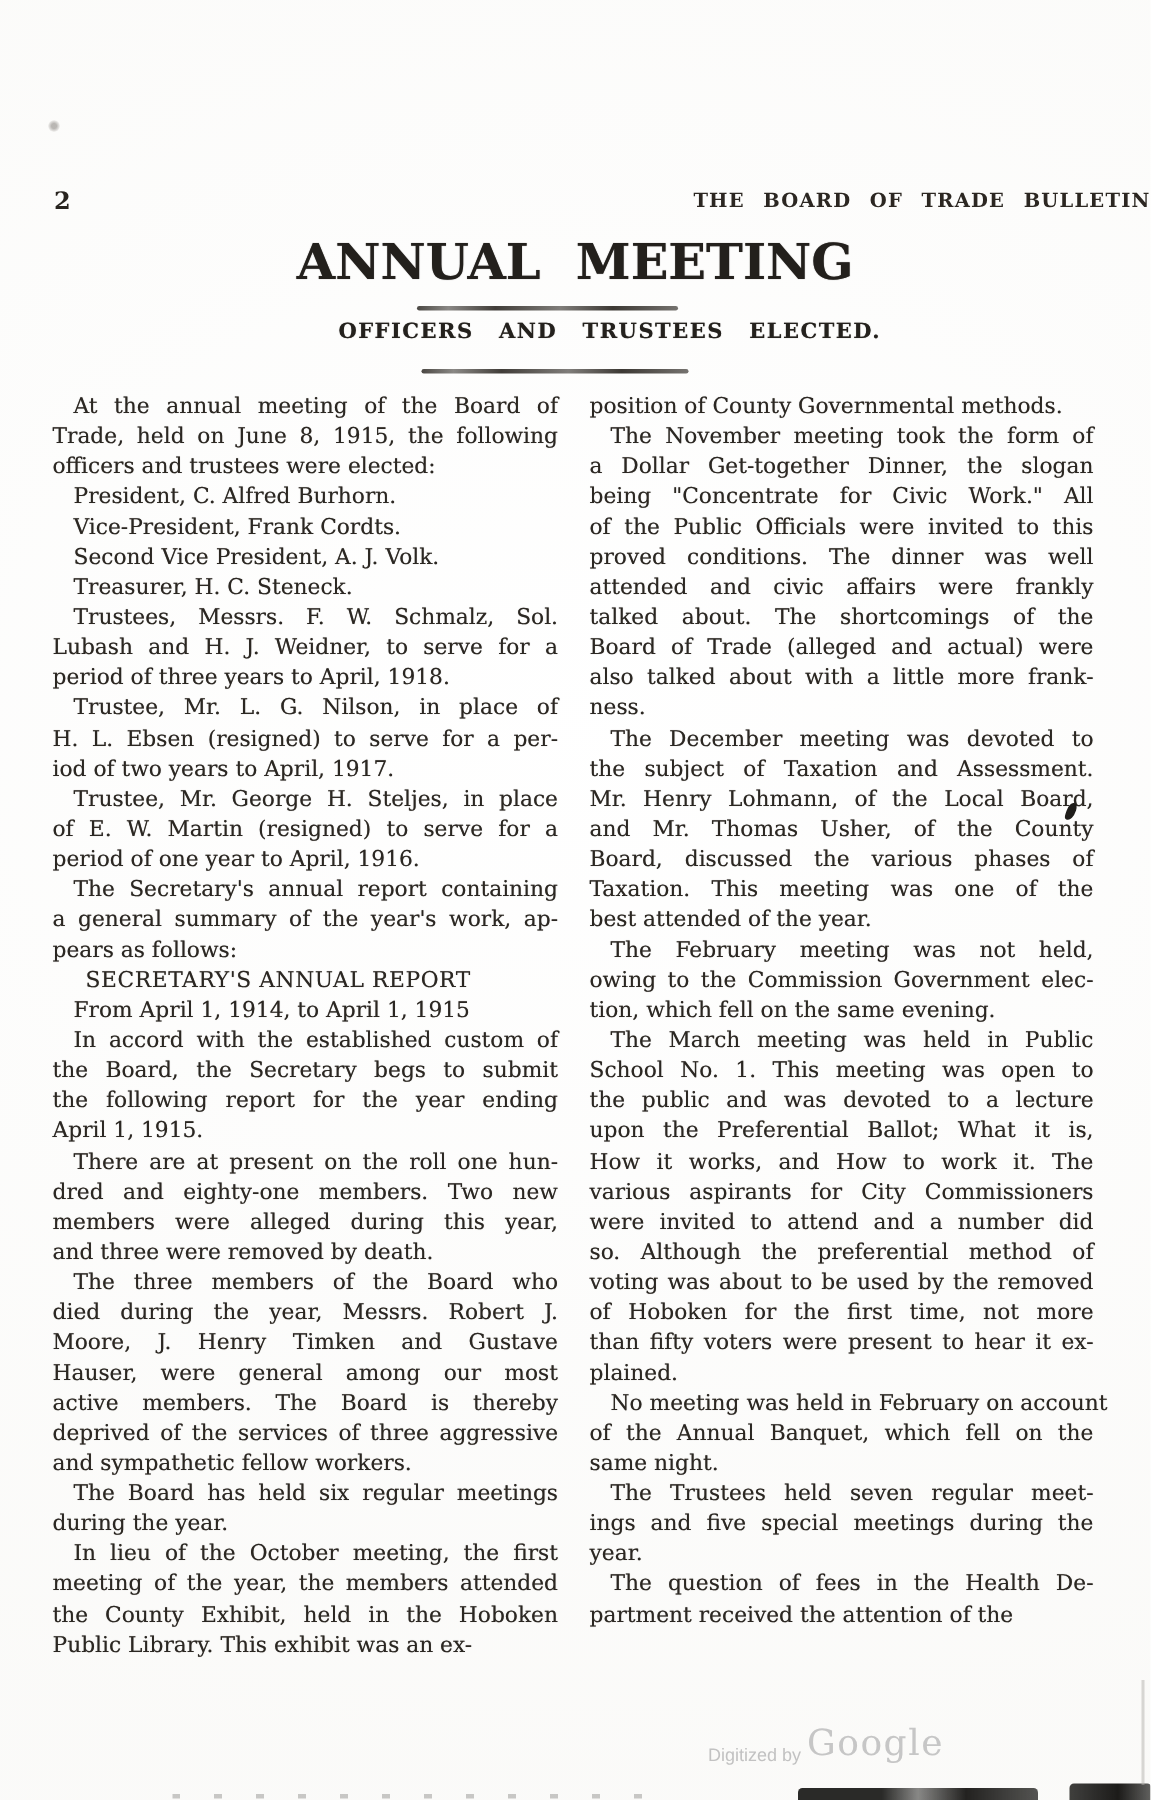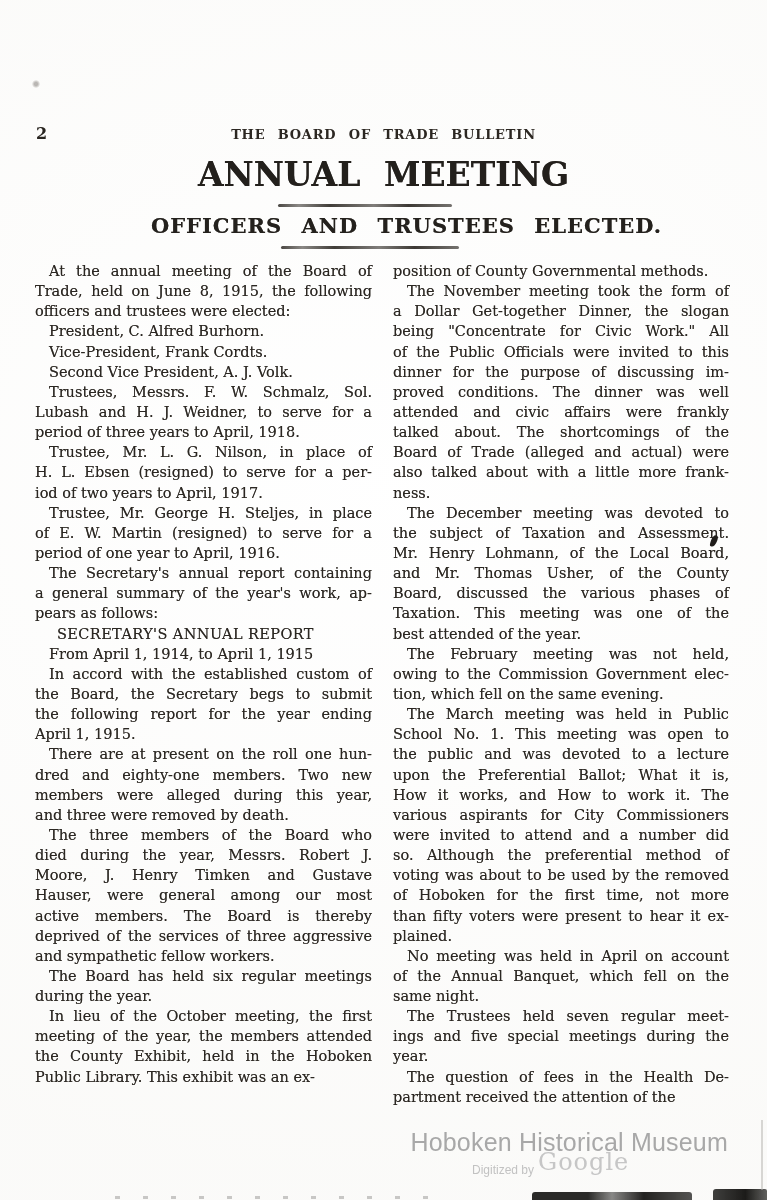--- a/index.html
+++ b/index.html
@@ -17,21 +17,21 @@
       #fdfdfc;
     color: #28241f;
   }
   
   .page-number {
     position: absolute; left: 36px; top: 124px;
     font-size: 16px; font-weight: bold;
   }
   .running-header {
     position: absolute; left: 0; right: 0; top: 127px;
-    text-align: center;
+    text-align: right;
     font-size: 13px; font-weight: bold;
     letter-spacing: 0.8px; word-spacing: 7px;
     color: #2c2722;
   }
   .main-title {
     position: absolute; left: 0; right: 0; top: 155px;
     text-align: center;
     font-size: 33px; font-weight: bold;
     letter-spacing: 0px; word-spacing: 12px;
     color: #23201c;
@@ -42,21 +42,21 @@
     background: linear-gradient(90deg,
       rgba(44,40,35,0.85) 0%, rgba(44,40,35,0.55) 12%, rgba(44,40,35,0.9) 30%,
       rgba(44,40,35,0.6) 55%, rgba(44,40,35,0.92) 75%, rgba(44,40,35,0.65) 100%);
     border-radius: 2px;
   }
   .rule-top    { left: 278px; width: 174px; top: 204px; }
   .rule-bottom { left: 281px; width: 178px; top: 246px; }
   .sub-title {
     position: absolute; left: 0; right: 0; top: 213px;
     text-align: center;
-    font-size: 21px; font-weight: bold;
+    font-size: 14px; font-weight: bold;
     letter-spacing: 1px; word-spacing: 11px;
     color: #24211d;
     text-shadow: 0 0 0.5px rgba(35,32,28,0.65);
     padding-left: 46px;
   }
   
   .column {
     position: absolute; top: 261px;
     font-size: 14.5px;
     color: #2b2722;
@@ -144,20 +144,21 @@
   <div class="sub-title">OFFICERS AND TRUSTEES ELECTED.</div>
   <div class="rule rule-bottom"></div>
 
   <div class="column column-left">
       <div class="line indent">At the annual meeting of the Board of</div>
       <div class="line">Trade, held on June 8, 1915, the following</div>
       <div class="line end">officers and trustees were elected:</div>
       <div class="line indent end">President, C. Alfred Burhorn.</div>
       <div class="line indent end">Vice-President, Frank Cordts.</div>
       <div class="line indent end">Second Vice President, A. J. Volk.</div>
+      <div class="line indent end">Treasurer, H. C. Steneck.</div>
       <div class="line indent">Trustees, Messrs. F. W. Schmalz, Sol.</div>
       <div class="line">Lubash and H. J. Weidner, to serve for a</div>
       <div class="line end">period of three years to April, 1918.</div>
       <div class="line indent">Trustee, Mr. L. G. Nilson, in place of</div>
       <div class="line">H. L. Ebsen (resigned) to serve for a per-</div>
       <div class="line end">iod of two years to April, 1917.</div>
       <div class="line indent">Trustee, Mr. George H. Steljes, in place</div>
       <div class="line">of E. W. Martin (resigned) to serve for a</div>
       <div class="line end">period of one year to April, 1916.</div>
       <div class="line indent">The Secretary's annual report containing</div>
@@ -186,21 +187,20 @@
       <div class="line">meeting of the year, the members attended</div>
       <div class="line">the County Exhibit, held in the Hoboken</div>
       <div class="line end">Public Library. This exhibit was an ex-</div>
     </div>
   <div class="column column-right">
       <div class="line end">position of County Governmental methods.</div>
       <div class="line indent">The November meeting took the form of</div>
       <div class="line">a Dollar Get-together Dinner, the slogan</div>
       <div class="line">being "Concentrate for Civic Work." All</div>
       <div class="line">of the Public Officials were invited to this</div>
-      <div class="line">dinner for the purpose of discussing im-</div>
       <div class="line">proved conditions. The dinner was well</div>
       <div class="line">attended and civic affairs were frankly</div>
       <div class="line">talked about. The shortcomings of the</div>
       <div class="line">Board of Trade (alleged and actual) were</div>
       <div class="line">also talked about with a little more frank-</div>
       <div class="line end">ness.</div>
       <div class="line indent">The December meeting was devoted to</div>
       <div class="line">the subject of Taxation and Assessment.</div>
       <div class="line">Mr. Henry Lohmann, of the Local Board,</div>
       <div class="line">and Mr. Thomas Usher, of the County</div>
@@ -215,33 +215,32 @@
       <div class="line">the public and was devoted to a lecture</div>
       <div class="line">upon the Preferential Ballot; What it is,</div>
       <div class="line">How it works, and How to work it. The</div>
       <div class="line">various aspirants for City Commissioners</div>
       <div class="line">were invited to attend and a number did</div>
       <div class="line">so. Although the preferential method of</div>
       <div class="line">voting was about to be used by the removed</div>
       <div class="line">of Hoboken for the first time, not more</div>
       <div class="line">than fifty voters were present to hear it ex-</div>
       <div class="line end">plained.</div>
-      <div class="line indent">No meeting was held in April on account</div>
+      <div class="line indent">No meeting was held in February on account</div>
       <div class="line">of the Annual Banquet, which fell on the</div>
       <div class="line end">same night.</div>
       <div class="line indent">The Trustees held seven regular meet-</div>
       <div class="line">ings and five special meetings during the</div>
       <div class="line end">year.</div>
       <div class="line indent">The question of fees in the Health De-</div>
       <div class="line end">partment received the attention of the</div>
     </div>
 
   <div class="ink-mark"></div>
 
-  <div class="wm-owner">Hoboken Historical Museum</div>
   <div class="wm-digitized">Digitized by</div>
   <div class="wm-google">Google</div>
 
   <div class="bleed-dashes"></div>
   <div class="smudge-1"></div>
   <div class="smudge-2"></div>
   <div class="edge-streak"></div>
 
 </div>
 

